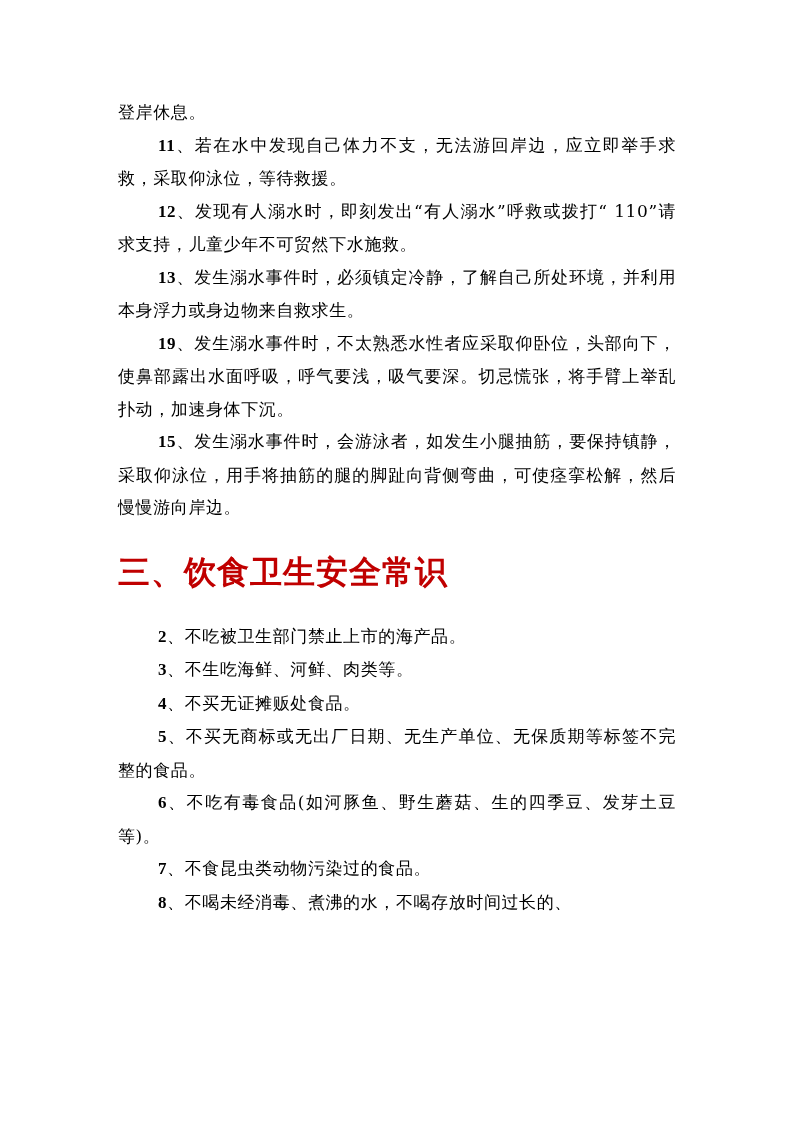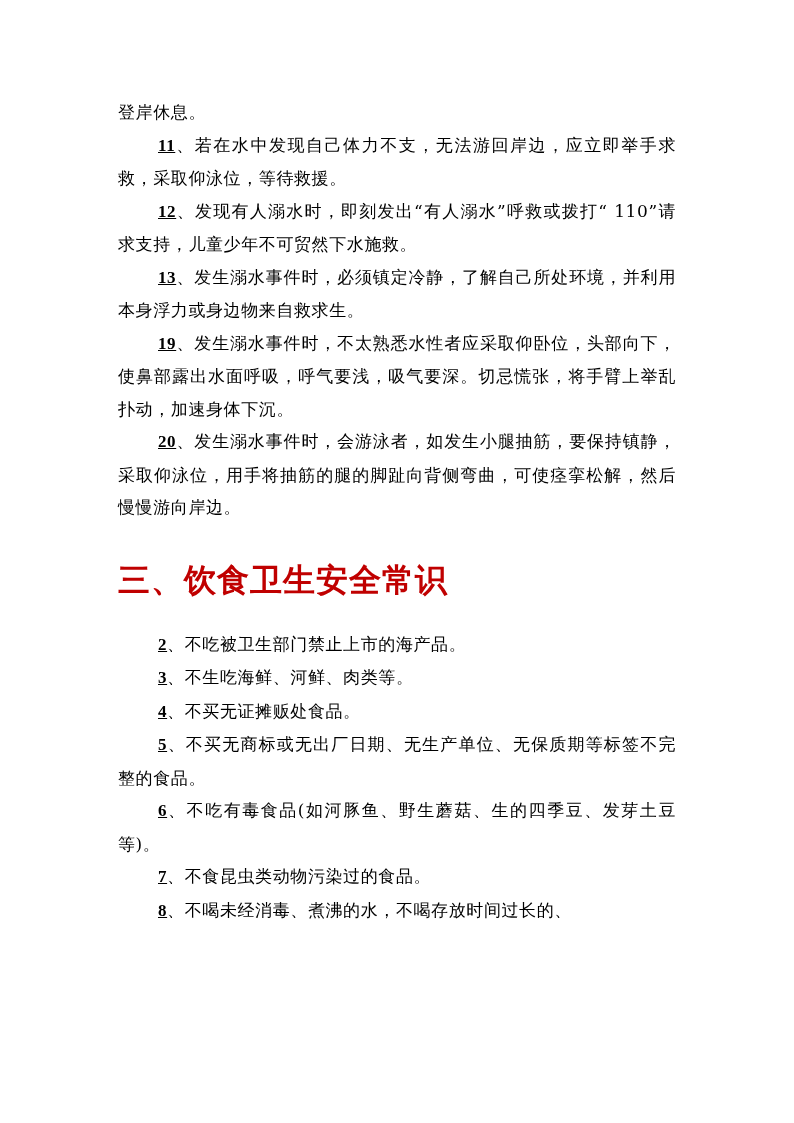--- a/index.html
+++ b/index.html
@@ -28,47 +28,46 @@
       text-justify: inter-character;
       margin: 0;
       letter-spacing: 0.6px;
     }
     .indent {
       text-indent: 40px;
     }
     .num {
       font-weight: bold;
       font-family: "Liberation Serif", "DejaVu Serif", serif;
-      text-decoration: underline;
     }
     .heading {
       color: #c00000;
       font-size: 32px;
       line-height: 40px;
-      margin: 36px 0 28px 0;
+      margin: 28px 0 28px 0;
       letter-spacing: 1px;
       font-family: "DejaVu Serif", "Liberation Serif", serif;
     }
     .list-section .para {
       margin: 0;
     }
   </style>
 </head>
 <body>
 
 <div class="page">
 
   <p class="para">登岸休息。</p>
 
   <div>
     <p class="para indent"><span class="num">11</span><span>、若在水中发现自己体力不支，无法游回岸边，应立即举手求救，采取仰泳位，等待救援。</span></p>
     <p class="para indent"><span class="num">12</span><span>、发现有人溺水时，即刻发出“有人溺水”呼救或拨打“ 110”请求支持，儿童少年不可贸然下水施救。</span></p>
     <p class="para indent"><span class="num">13</span><span>、发生溺水事件时，必须镇定冷静，了解自己所处环境，并利用本身浮力或身边物来自救求生。</span></p>
     <p class="para indent"><span class="num">19</span><span>、发生溺水事件时，不太熟悉水性者应采取仰卧位，头部向下，使鼻部露出水面呼吸，呼气要浅，吸气要深。切忌慌张，将手臂上举乱扑动，加速身体下沉。</span></p>
-    <p class="para indent"><span class="num">20</span><span>、发生溺水事件时，会游泳者，如发生小腿抽筋，要保持镇静，采取仰泳位，用手将抽筋的腿的脚趾向背侧弯曲，可使痉挛松解，然后慢慢游向岸边。</span></p>
+    <p class="para indent"><span class="num">15</span><span>、发生溺水事件时，会游泳者，如发生小腿抽筋，要保持镇静，采取仰泳位，用手将抽筋的腿的脚趾向背侧弯曲，可使痉挛松解，然后慢慢游向岸边。</span></p>
   </div>
 
   <h2 class="heading" style="color: rgb(192, 0, 0);">三、饮食卫生安全常识</h2>
 
   <div class="list-section">
     <p class="para indent"><span class="num">2</span><span>、不吃被卫生部门禁止上市的海产品。</span></p>
     <p class="para indent"><span class="num">3</span><span>、不生吃海鲜、河鲜、肉类等。</span></p>
     <p class="para indent"><span class="num">4</span><span>、不买无证摊贩处食品。</span></p>
     <p class="para indent"><span class="num">5</span><span>、不买无商标或无出厂日期、无生产单位、无保质期等标签不完整的食品。</span></p>
     <p class="para indent"><span class="num">6</span><span>、不吃有毒食品(如河豚鱼、野生蘑菇、生的四季豆、发芽土豆等)。</span></p>

